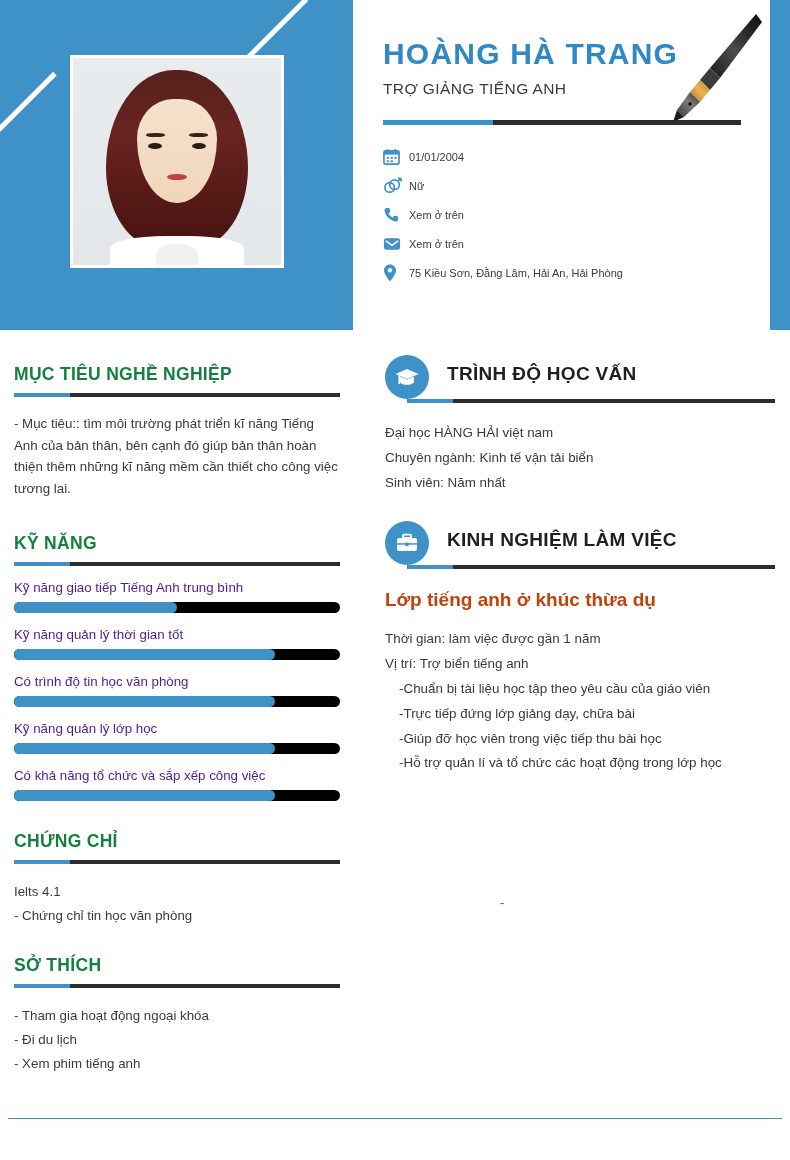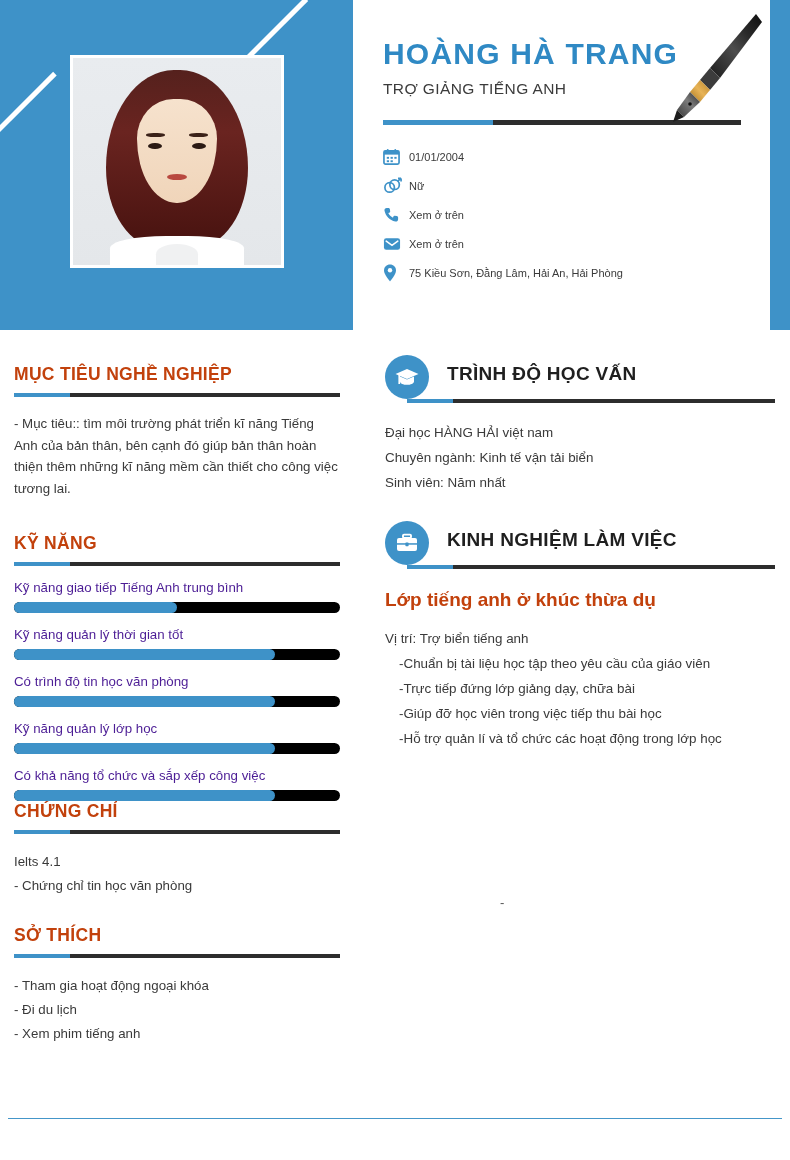--- a/index.html
+++ b/index.html
@@ -92,21 +92,21 @@
   .contacts { position: absolute; left: 30px; top: 122px; width: 370px; }
   .contact-row { display: flex; align-items: center; height: 29px; }
   .contact-row .ci { width: 26px; display: flex; align-items: center; justify-content: flex-start; }
   .contact-row .ctext { font-size: 11px; color: #3a3a3a; white-space: nowrap; }
 
   
   .col-left { position: absolute; left: 14px; top: 364px; width: 326px; }
   .col-right { position: absolute; left: 385px; top: 355px; width: 390px; }
 
   .sec-title {
-    font-size: 17.5px; font-weight: bold; color: #c2410c; letter-spacing: .3px;
+    font-size: 17.5px; font-weight: bold; color: #15803d; letter-spacing: .3px;
     white-space: nowrap;
   }
   .sec-rule { position: relative; height: 4px; background: #2d2d2d; margin-top: 8px; }
   .sec-rule::before { content:""; position:absolute; left:0; top:0; width:56px; height:4px; background:#3e92c8; }
 
   .body-text { font-size: 13.3px; color: #3a3a3a; line-height: 1.62; }
   .block { margin-top: 16px; }
   .line { font-size: 13.3px; color: #3a3a3a; line-height: 1.78; white-space: nowrap; }
 
   
@@ -309,21 +309,21 @@
         </div>
       </div>
       <div class="skill">
         <div class="skill-name">Có khả năng tổ chức và sắp xếp công việc</div>
         <div class="bar">
           <div class="fill" style="width: 80%;"></div>
         </div>
       </div>
     </div>
 
-    <div style="">
+    <div style="margin-top:30px">
       <div class="sec-title">CHỨNG CHỈ</div>
       <div class="sec-rule"></div>
       <div style="margin-top:16px">
         <div class="line">  Ielts 4.1</div>
         <div class="line">- Chứng chỉ tin học văn phòng</div>
       </div>
     </div>
 
     <div style="margin-top:28px">
       <div class="sec-title">SỞ THÍCH</div>
@@ -365,20 +365,21 @@
           <rect x="10.4" y="10.6" width="3.2" height="3.6" rx=".7" fill="#3e92c8"></rect>
           <rect x="2" y="11.2" width="20" height="1.5" fill="#3e92c8"></rect>
         </svg>
       </div>
       <div class="rtitle">KINH NGHIỆM LÀM VIỆC</div>
       <div class="rrule"></div>
     </div>
 
     <div class="job-name">Lớp tiếng anh ở khúc thừa dụ</div>
     <div style="margin-top:16px">
+      <div class="exp-line">Thời gian: làm việc được gần 1 năm</div>
       <div class="exp-line">Vị trí: Trợ biển tiếng anh</div>
       <div class="exp-bullet">-Chuẩn bị tài liệu học tập theo yêu cầu của giáo viên</div>
       <div class="exp-bullet">-Trực tiếp đứng lớp giảng dạy, chữa bài</div>
       <div class="exp-bullet">-Giúp đỡ học viên trong việc tiếp thu bài học</div>
       <div class="exp-bullet">-Hỗ trợ quản lí và tổ chức các hoạt động trong lớp học</div>
     </div>
 
     <div class="dash-mark">-</div>
   </div>
 

